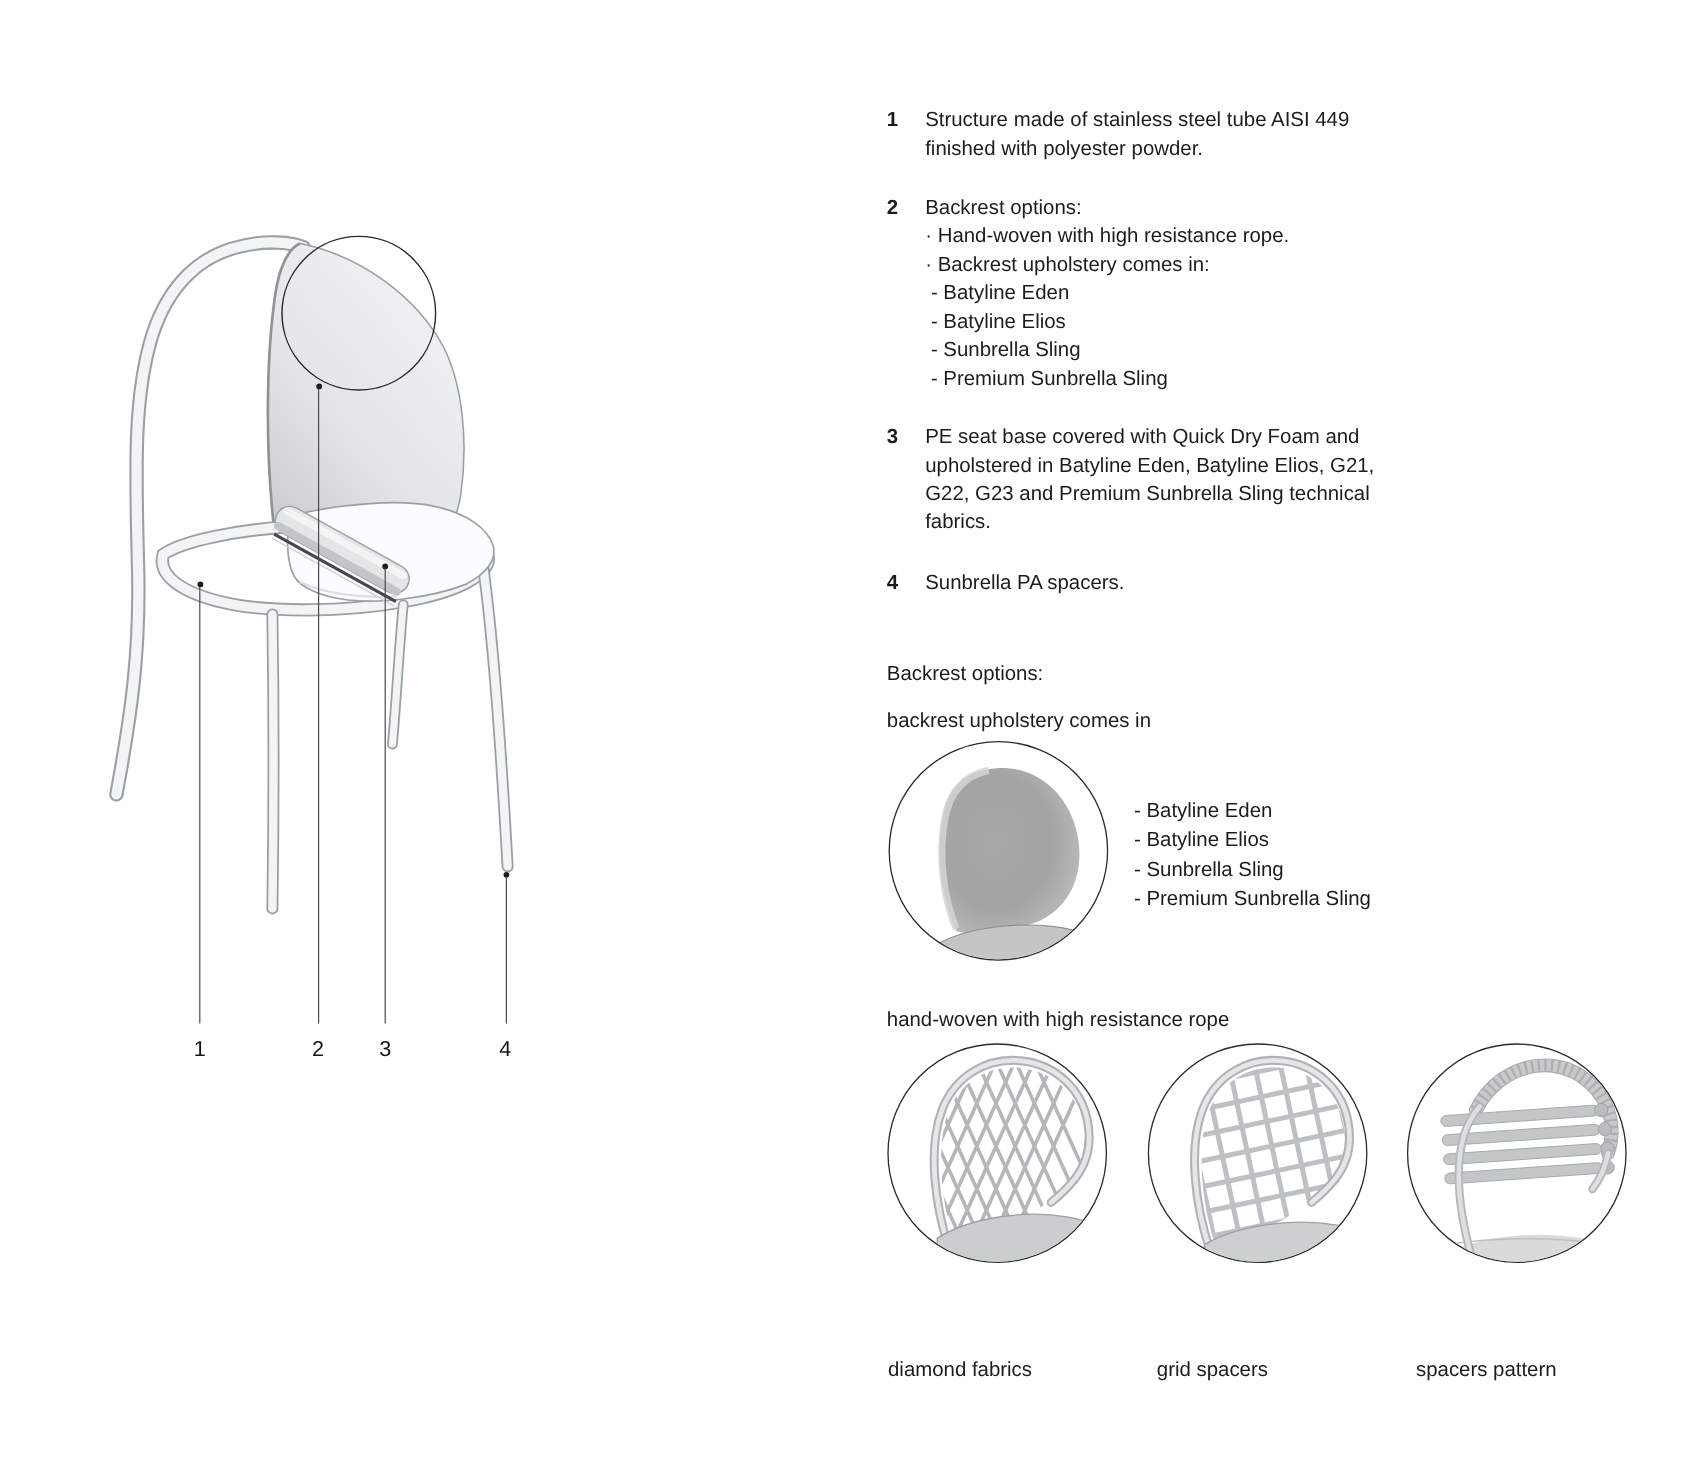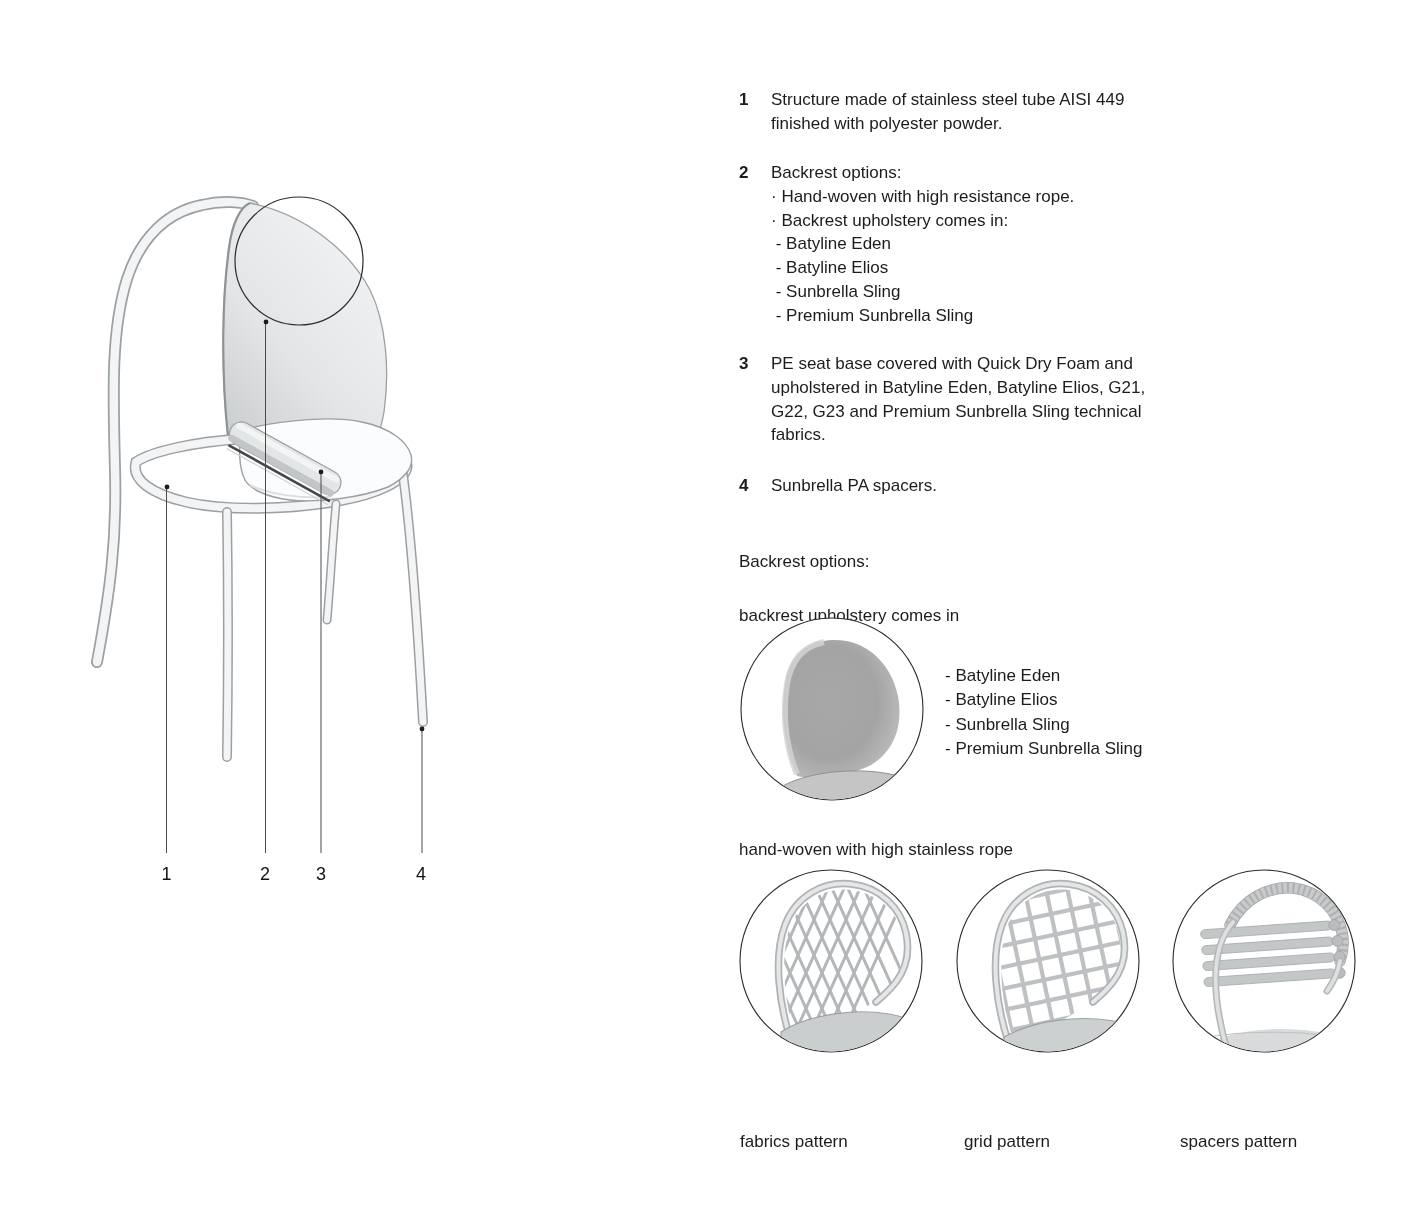--- a/index.html
+++ b/index.html
@@ -112,21 +112,21 @@
 upholstered in Batyline Eden, Batyline Elios, G21,
 G22, G23 and Premium Sunbrella Sling technical
 fabrics.</div>
   </div>
   <div class="spec" style="top:474px">
     <span class="num">4</span>
     <div class="txt multi">Sunbrella PA spacers.</div>
   </div>
 
   <div class="heading" style="top:550px">Backrest options:</div>
-  <div class="heading" style="top:604px">backrest upholstery comes in</div>
+  <div class="heading" style="top:589px">backrest upholstery comes in</div>
 
   <div class="fig" style="left:740px;top:617px;">
     <svg width="184" height="184" viewBox="0 0 184 184">
       <defs>
         <radialGradient id="gA" cx="0.4" cy="0.45" r="0.75">
           <stop offset="0" stop-color="#a8a8a8"></stop>
           <stop offset="0.55" stop-color="#a4a4a4"></stop>
           <stop offset="1" stop-color="#c6c6c6"></stop>
         </radialGradient>
         <clipPath id="clipA">
@@ -140,21 +140,21 @@
         <path d="M 38,172 C 58,158 100,151 137,155 C 162,158 177,165 181,172 L 181,184 L 38,184 Z" fill="#c5c5c5" stroke="#8f8f8f" stroke-width="1"></path>
       </g>
     </svg>
   </div>
 
   <div class="optlist multi" style="top:664px">- Batyline Eden
 - Batyline Elios
 - Sunbrella Sling
 - Premium Sunbrella Sling</div>
 
-  <div class="heading" style="top:838px">hand-woven with high stainless rope</div>
+  <div class="heading" style="top:838px">hand-woven with high resistance rope</div>
 
   <div class="fig" style="left:739px;top:869px;">
     <svg width="184" height="184" viewBox="0 0 184 184">
       <defs>
         <clipPath id="clipB">
             <circle cx="92" cy="92" r="90.5"></circle>
           </clipPath>
         <clipPath id="bIn">
             <path d="M 55,163 C 45,130 41,86 51,58 C 61,32 86,18 112,21 C 138,24 158,42 163,65 C 167,84 163,100 154,112 C 140,130 119,146 98,155 C 80,162 62,166 55,163 Z"></path>
           </clipPath>
@@ -254,25 +254,25 @@
         </g>
         <path d="M 55,181 C 44,142 40,104 48,77 C 51,67 55,60 61,53" fill="none" stroke="#b5b8b9" stroke-width="7" stroke-linecap="round"></path>
         <path d="M 55,181 C 44,142 40,104 48,77 C 51,67 55,60 61,53" fill="none" stroke="#dddfe0" stroke-width="3.8" stroke-linecap="round"></path>
         <path d="M 168,92 C 166,104 161,114 155,122" fill="none" stroke="#b5b8b9" stroke-width="7" stroke-linecap="round"></path>
         <path d="M 168,92 C 166,104 161,114 155,122" fill="none" stroke="#dddfe0" stroke-width="3.8" stroke-linecap="round"></path>
       </g>
     </svg>
   </div>
 
   <div class="patlabel" style="left:740px;top:1072px;">
-    <div>fabrics pattern</div>
+    <div>diamond fabrics</div>
     <div>7 mm/0.27"</div>
   </div>
   <div class="patlabel" style="left:964px;top:1072px;">
-    <div>grid pattern</div>
+    <div>grid spacers</div>
     <div>7 mm/0.27"</div>
   </div>
   <div class="patlabel" style="left:1180px;top:1072px;">
     <div>spacers pattern</div>
     <div>24 mm/0.94"</div>
   </div>
 
 </div>
 
 </body></html>

